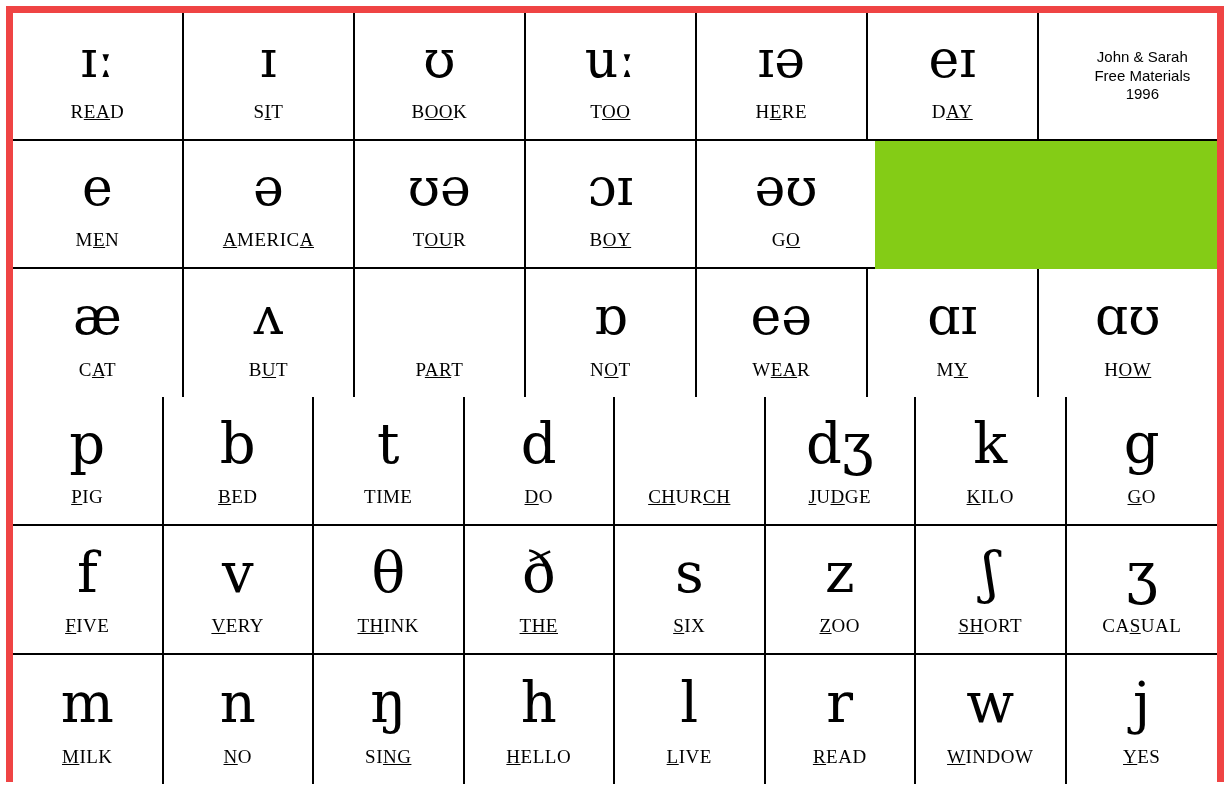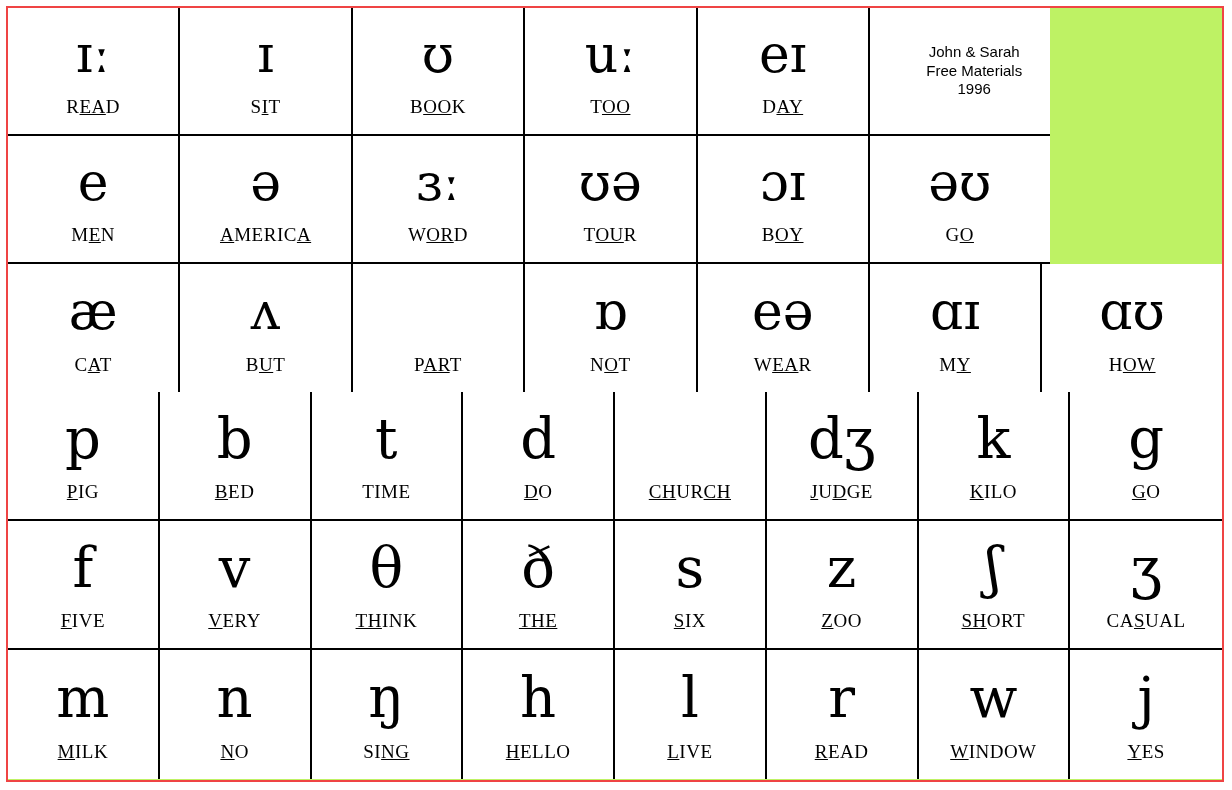--- a/index.html
+++ b/index.html
@@ -12,23 +12,23 @@
     height: 790px;
     font-family: "Liberation Serif", serif;
     overflow: hidden;
   }
   #chart-frame {
     position: absolute;
     left: 6px;
     top: 6px;
     width: 1218px;
     height: 776px;
-    border: 2px solid #ef4444;
+    border: 7px solid #ef4444;
     box-sizing: border-box;
-    background: #bef264;
+    background: #84cc16;
   }
   .section {
     display: flex;
     flex-direction: column;
     width: 100%;
   }
   .row {
     display: flex;
     flex-direction: row;
     width: 100%;
@@ -114,20 +114,24 @@
       </div>
       <div class="cell" style="width:14.2%">
         <div class="symbol">ʊ</div>
         <div class="word"><span>B</span><u>OO</u><span>K</span></div>
       </div>
       <div class="cell" style="width:14.2%">
         <div class="symbol">uː</div>
         <div class="word"><span>T</span><u>OO</u><span></span></div>
       </div>
       <div class="cell" style="width:14.2%">
+        <div class="symbol">ɪə</div>
+        <div class="word"><span>H</span><u>E</u><span>RE</span></div>
+      </div>
+      <div class="cell" style="width:14.2%">
         <div class="symbol">eɪ</div>
         <div class="word"><span>D</span><u>AY</u><span></span></div>
       </div>
       <div class="cell" style="width:14.8%">
         <div class="credit">
           <div>John &amp; Sarah</div>
           <div>Free Materials</div>
           <div>1996</div>
         </div>
       </div>
@@ -136,24 +140,20 @@
     <div class="row vrow">
       <div class="cell" style="width:14.2%">
         <div class="symbol">e</div>
         <div class="word"><span>M</span><u>E</u><span>N</span></div>
       </div>
       <div class="cell" style="width:14.2%">
         <div class="symbol">ə</div>
         <div class="word"><u>A</u><span>MERIC</span><u>A</u></div>
       </div>
       <div class="cell" style="width:14.2%">
-        <div class="symbol">ɜː</div>
-        <div class="word"><span>W</span><u>OR</u><span>D</span></div>
-      </div>
-      <div class="cell" style="width:14.2%">
         <div class="symbol">ʊə</div>
         <div class="word"><span>T</span><u>OU</u><span>R</span></div>
       </div>
       <div class="cell" style="width:14.2%">
         <div class="symbol">ɔɪ</div>
         <div class="word"><span>B</span><u>OY</u><span></span></div>
       </div>
       <div class="cell" style="width:14.8%">
         <div class="symbol">əʊ</div>
         <div class="word"><span>G</span><u>O</u><span></span></div>

